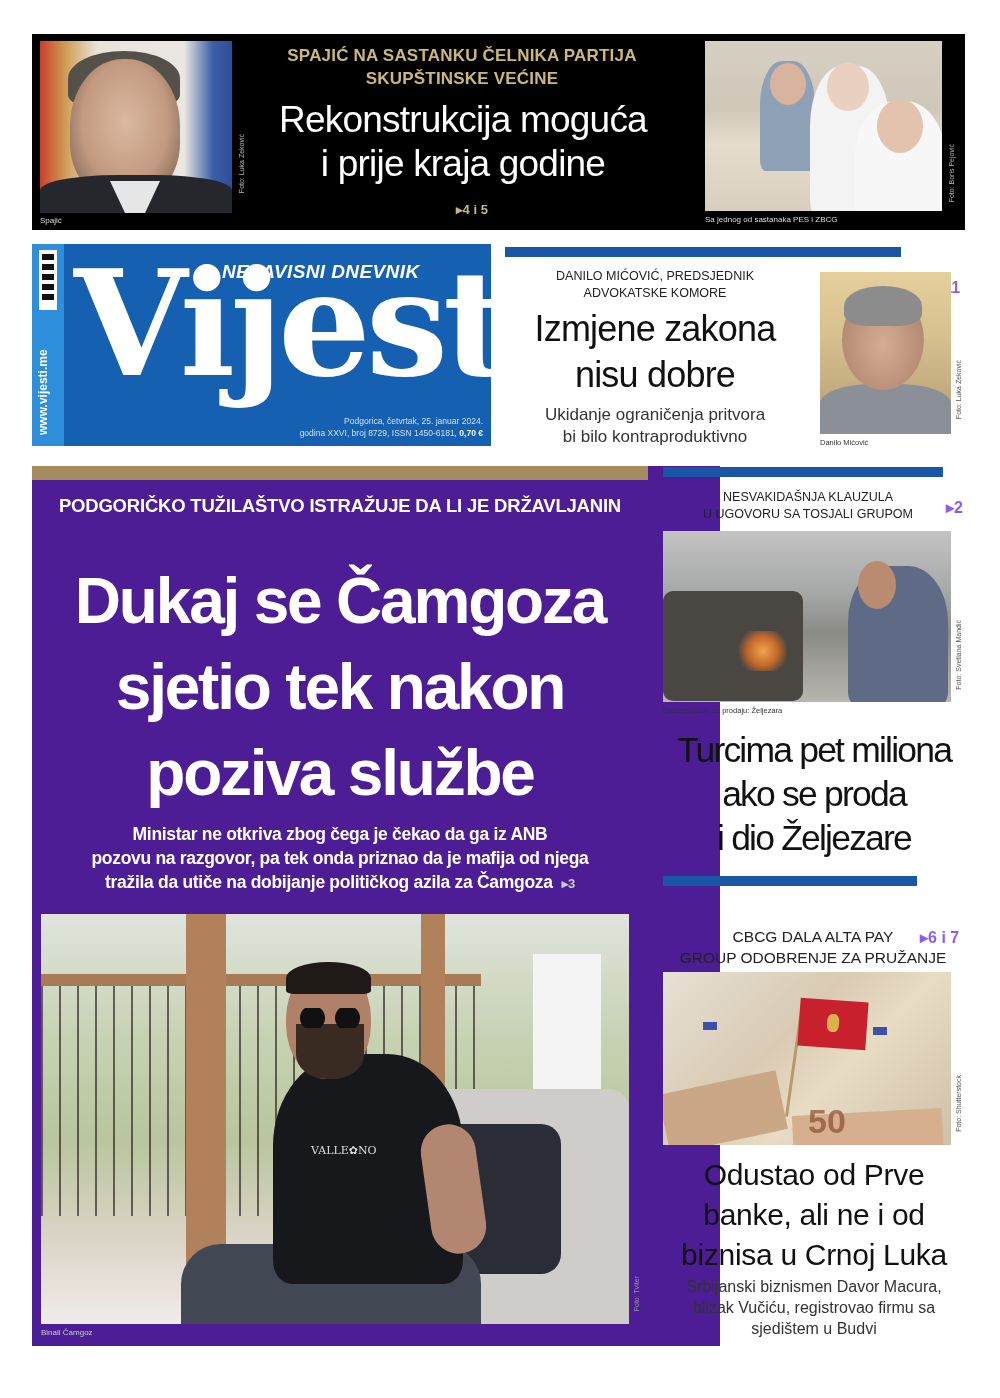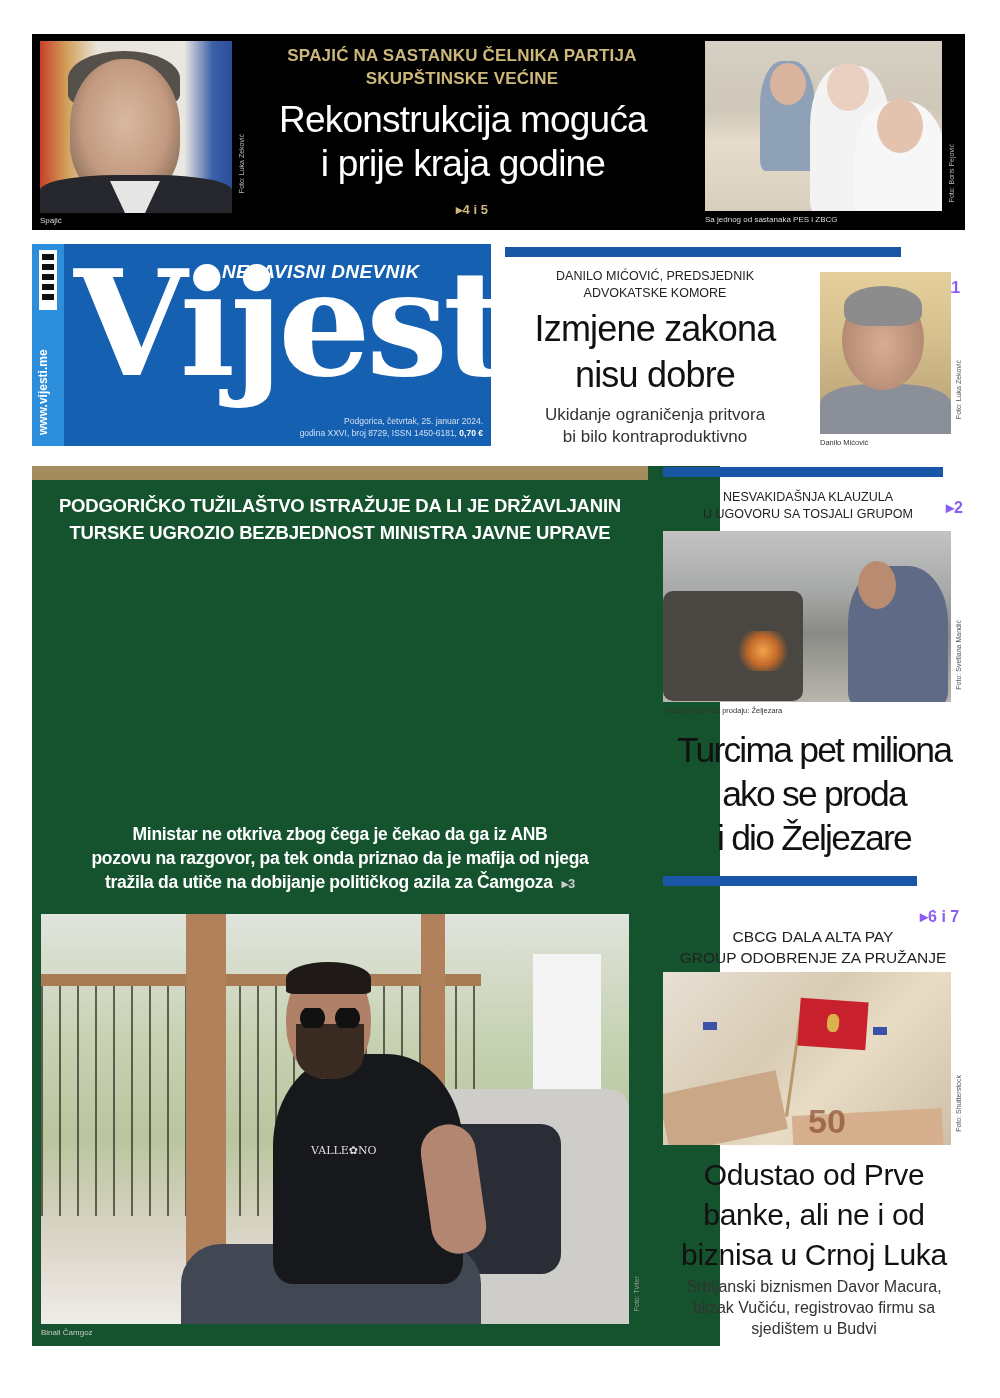--- a/index.html
+++ b/index.html
@@ -60,21 +60,21 @@
   #story2-photo { left: 820px; top: 272px; width: 131px; height: 162px; overflow:hidden;
     background: linear-gradient(180deg,#e5cf9c 0%, #d6c08e 40%, #b49b72 100%); }
   #story2-photo .head { position:absolute; left:22px; top:18px; width:82px; height:100px; border-radius:50%;
     background: radial-gradient(ellipse at 50% 55%, #d7ac94, #a87d66); }
   #story2-photo .hair { position:absolute; left:24px; top:14px; width:78px; height:40px; border-radius:50% 50% 30% 30%; background:#8c8c8c; }
   #story2-photo .body { position:absolute; left:0; bottom:0; width:131px; height:50px; background:#8a8f98; border-radius:40% 40% 0 0; }
   #story2-caption { left: 820px; top: 438px; font-size: 7.5px; color: #333; }
   #story2-credit { left: 955px; top: 360px; color: #555; }
 
   
-  #lead { left: 32px; top: 466px; width: 688px; height: 880px; background: #14532d; }
+  #lead { left: 32px; top: 466px; width: 688px; height: 880px; background: #4c1d95; }
   #lead-goldbar { left: 0; top: 0; width: 616px; height: 14px; background: #a58c5e; }
   #lead-kicker { left: 0; top: 26px; width: 616px; text-align: center; color: #fff; font-weight: bold;
     font-size: 18.5px; line-height: 27px; letter-spacing: -0.2px; }
   #lead-headline { left: 0; top: 92px; width: 616px; text-align: center; color: #fff; font-weight: bold;
     font-size: 64px; line-height: 86px; letter-spacing: -2.2px; }
   #lead-deck { left: 0; top: 356px; width: 616px; text-align: center; color: #fff; font-weight: bold;
     font-size: 17.5px; line-height: 24px; letter-spacing: -0.3px; }
   #lead-deck .ref { color: #ccc; font-size: 13px; }
   #lead-photo { left: 9px; top: 448px; width: 588px; height: 410px; overflow: hidden;
     background: linear-gradient(180deg, #e0e4dc 0%, #c7d2b3 30%, #b9c59e 55%, #dcd5c8 80%, #efece8 100%); }
@@ -107,21 +107,21 @@
   #story3-photo .machine { position:absolute; left:0; top:60px; width:140px; height:110px; background:#4a4641; border-radius: 10px; }
   #story3-photo .sparks { position:absolute; left:70px; top:100px; width:60px; height:40px; background: radial-gradient(circle, #f0a34c 0%, #c56a2a 40%, transparent 70%); }
   #story3-photo .worker { position:absolute; left:185px; top:35px; width:100px; height:140px; background:#5f6a86; border-radius: 40% 40% 10% 10%; }
   #story3-photo .whead { position:absolute; left:195px; top:30px; width:38px; height:48px; background:#b98b71; border-radius:50%; }
   #story3-caption { left: 663px; top: 706px; font-size: 7.5px; color: #333; }
   #story3-credit { left: 955px; top: 620px; color: #555; }
   #story3-headline { left: 660px; top: 728px; width: 308px; text-align: center; font-size: 35.5px; line-height: 44px; letter-spacing: -1.8px; color: #111; }
 
   
   #story4-bar { left: 663px; top: 876px; width: 254px; }
-  #story4-ref { left: 920px; top: 871px; }
+  #story4-ref { left: 920px; top: 892px; }
   #story4-kicker { left: 663px; top: 898px; width: 300px; text-align: center; font-size: 15.5px; line-height: 21px; color: #222; margin-top: 28px; }
   #story4-photo { left: 663px; top: 972px; width: 288px; height: 173px; overflow:hidden;
     background: linear-gradient(135deg, #e7e0d5 0%, #d9cbb3 40%, #e9dcc4 60%, #cdbfa8 100%); }
   #story4-photo .note1 { position:absolute; left:0; top:110px; width:120px; height:60px; background:#c9a787; transform: rotate(-12deg); }
   #story4-photo .note2 { position:absolute; left:130px; top:140px; width:150px; height:50px; background:#d6b08e; transform: rotate(-3deg); }
   #story4-photo .eu1 { position:absolute; left:40px; top:50px; width:14px; height:8px; background:#3b52a8; }
   #story4-photo .eu2 { position:absolute; left:210px; top:55px; width:14px; height:8px; background:#3b52a8; }
   #story4-photo .stick { position:absolute; left:130px; top:30px; width:3px; height:115px; background:#b79a6a; transform: rotate(8deg); }
   #story4-photo .flag { position:absolute; left:136px; top:28px; width:68px; height:48px; background:#c8212d; transform: rotate(4deg); }
   #story4-photo .flag i { position:absolute; left:28px; top:14px; width:12px; height:18px; background:#d9b24e; border-radius: 40%; }
@@ -204,21 +204,25 @@
     <div class="head"></div>
     <div class="hair"></div>
 </div>
 <div id="story2-caption" class="abs">Danilo Mićović</div>
 <div id="story2-credit" class="abs credit-vert">Foto: Luka Zeković</div>
 
 <div id="lead" class="abs">
   <div id="lead-goldbar" class="abs"></div>
   <div id="lead-kicker" class="abs">
     <div>PODGORIČKO TUŽILAŠTVO ISTRAŽUJE DA LI JE DRŽAVLJANIN</div>
-    <div>TURSKE UGROZIO BEZBJEDNOST MINISTRA JAVNE UPRAVE</div>
+  </div>
+  <div id="lead-headline" class="abs">
+    <div>Dukaj se Čamgoza</div>
+    <div>sjetio tek nakon</div>
+    <div>poziva službe</div>
   </div>
   <div id="lead-deck" class="abs">
     <div>Ministar ne otkriva zbog čega je čekao da ga iz ANB</div>
     <div>pozovu na razgovor, pa tek onda priznao da je mafija od njega</div>
     <div><span>tražila da utiče na dobijanje političkog azila za Čamgoza</span>&nbsp;&nbsp;<span class="ref">▸3</span></div>
   </div>
   <div id="lead-photo" class="abs">
     <div class="rail"></div>
       <div class="fence"></div>
       <div class="post1"></div>

